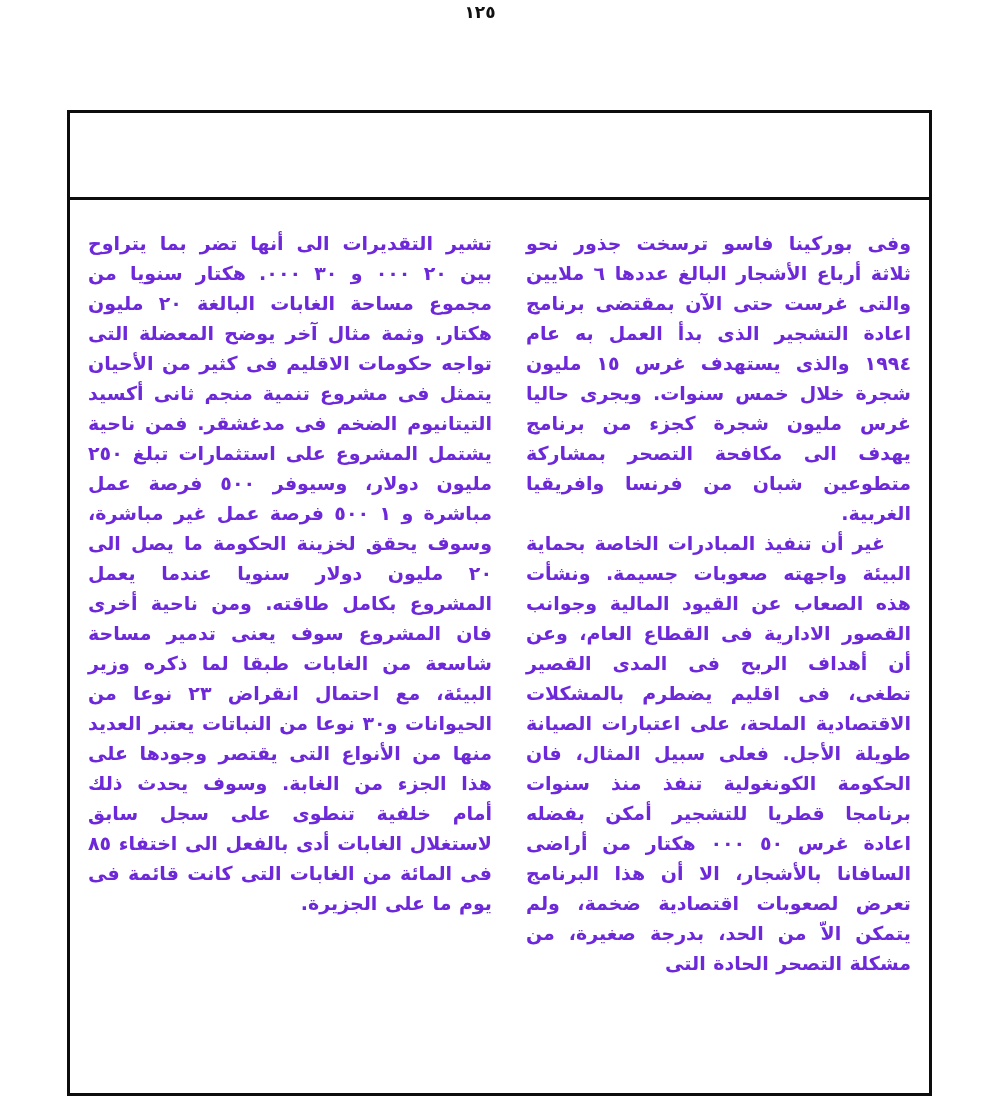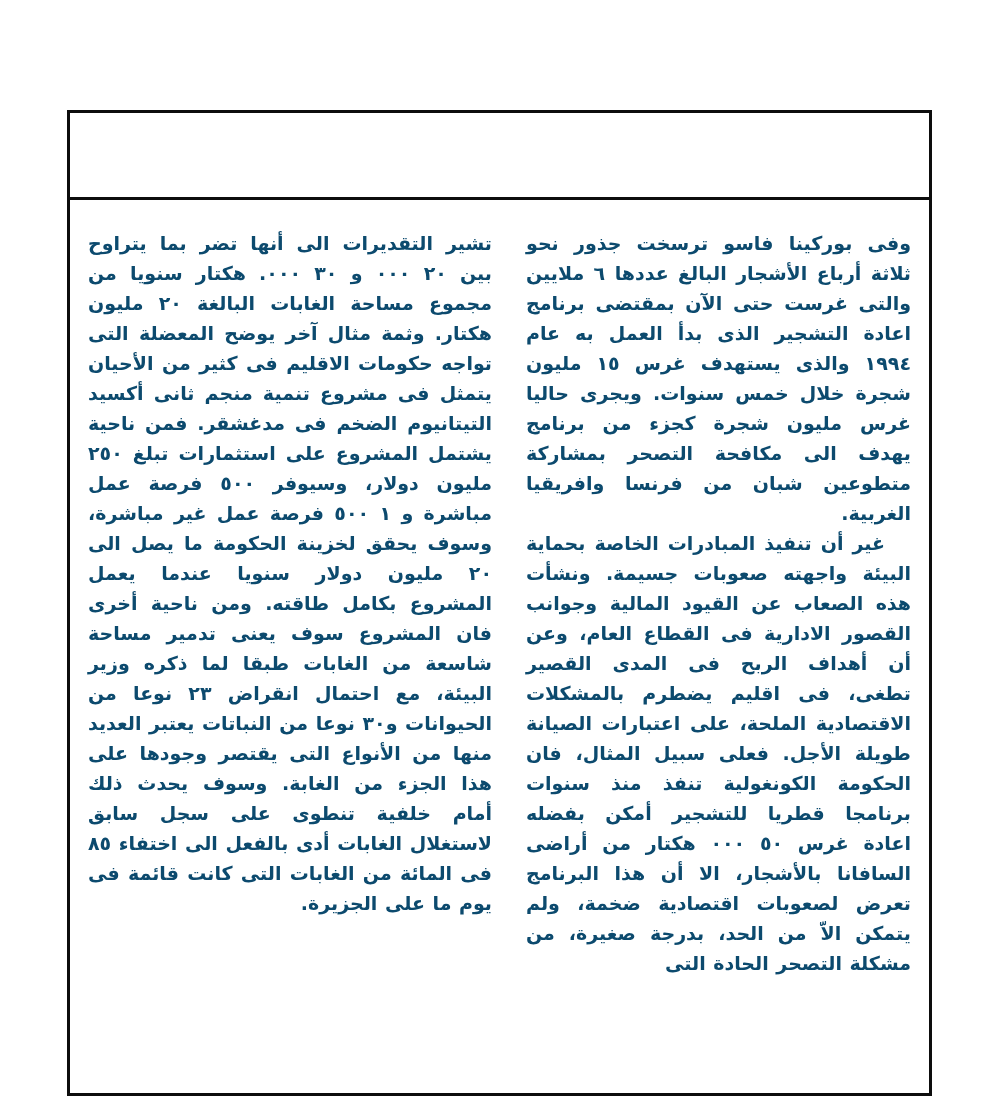--- a/index.html
+++ b/index.html
@@ -49,31 +49,32 @@
   .col-second { width: 404px; }  
   .content p {
     margin: 0;
     direction: rtl;
     unicode-bidi: embed;
     font-size: 19px;
     line-height: 30px;
     font-weight: bold;
     text-align: justify;
     word-spacing: 1px;
-    color: #0c4a6e;
+    color: #6d28d9;
   }
   .content p.indent {
     text-indent: 26px;
   }
 </style>
 </head>
 <body>
 
 <div class="page">
 
+  <div class="page-number">١٢٥</div>
 
   <div class="frame">
 
     <div class="header-strip"></div>
 
     <div class="content">
 
       <div class="col col-first">
         <p>وفى بوركينا فاسو ترسخت جذور نحو ثلاثة أرباع الأشجار البالغ عددها ٦ ملايين والتى غرست حتى الآن بمقتضى برنامج اعادة التشجير الذى بدأ العمل به عام ١٩٩٤ والذى يستهدف غرس ١٥ مليون شجرة خلال خمس سنوات. ويجرى حاليا غرس مليون شجرة كجزء من برنامج يهدف الى مكافحة التصحر بمشاركة متطوعين شبان من فرنسا وافريقيا الغربية.</p>
         <p class="indent">غير أن تنفيذ المبادرات الخاصة بحماية البيئة واجهته صعوبات جسيمة. ونشأت هذه الصعاب عن القيود المالية وجوانب القصور الادارية فى القطاع العام، وعن أن أهداف الربح فى المدى القصير تطغى، فى اقليم يضطرم بالمشكلات الاقتصادية الملحة، على اعتبارات الصيانة طويلة الأجل. فعلى سبيل المثال، فان الحكومة الكونغولية تنفذ منذ سنوات برنامجا قطريا للتشجير أمكن بفضله اعادة غرس ٥٠ ٠٠٠ هكتار من أراضى السافانا بالأشجار، الا أن هذا البرنامج تعرض لصعوبات اقتصادية ضخمة، ولم يتمكن الاّ من الحد، بدرجة صغيرة، من مشكلة التصحر الحادة التى</p>

